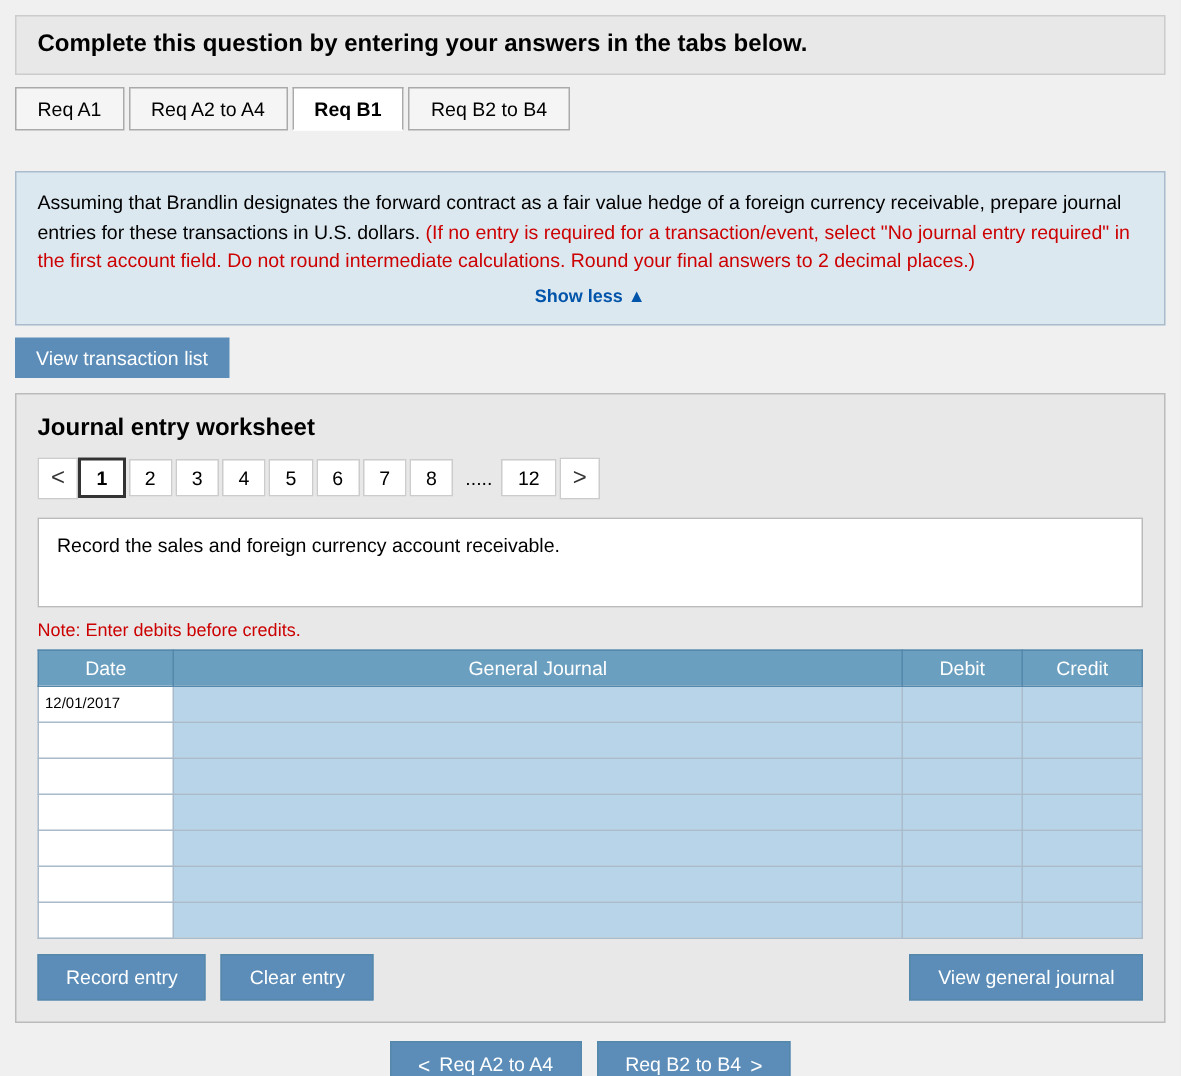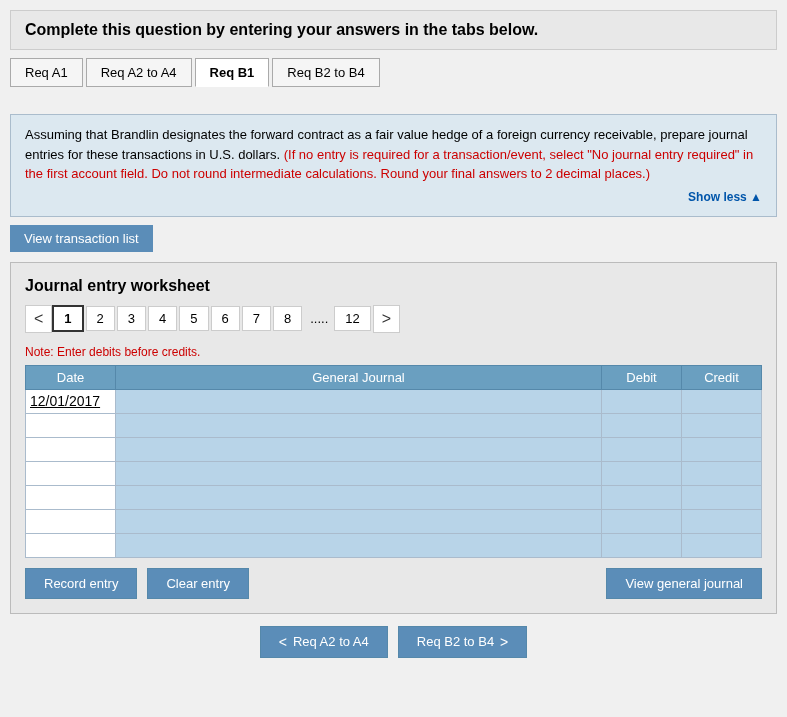--- a/index.html
+++ b/index.html
@@ -51,21 +51,21 @@
       padding: 10px 14px;
       font-size: 13px;
       line-height: 1.5;
       margin-bottom: 8px;
       margin-top: 27px;
     }
     .content-area .red-text {
       color: #cc0000;
     }
     .show-less {
-      text-align: right;
+      text-align: center;
       font-size: 12px;
       color: #0055aa;
       cursor: pointer;
       padding-top: 4px;
     }
     .show-less span { font-weight: bold; }
     .view-transaction-btn {
       display: inline-block;
       background: #5b8db8;
       color: #fff;
@@ -147,23 +147,22 @@
     .journal-table th.journal-col { }
     .journal-table th.debit-col { width: 80px; }
     .journal-table th.credit-col { width: 80px; }
     .journal-table td {
       border: 1px solid #aabbcc;
       height: 24px;
       padding: 0;
     }
     .journal-table td.date-cell {
       padding: 2px 4px;
-      font-size: 14px;
-      background: #fff;
-      text-decoration: underline;
+      font-size: 10px;
+      background: #fff;
     }
     .journal-table td.input-cell {
       background: #b8d4e8;
     }
     .journal-table td.input-cell input {
       width: 100%;
       height: 100%;
       border: none;
       background: transparent;
       padding: 2px 4px;
@@ -260,20 +259,23 @@
       <div class="page-num">4</div>
       <div class="page-num">5</div>
       <div class="page-num">6</div>
       <div class="page-num">7</div>
       <div class="page-num">8</div>
       <div class="page-dots">.....</div>
       <div class="page-num">12</div>
       <div class="page-arrow">&gt;</div>
     </div>
 
+    <div class="description-box">
+      <span>Record the sales and foreign currency account receivable.</span>
+    </div>
 
     <div class="note-text">Note: Enter debits before credits.</div>
 
     <table class="journal-table">
       <thead>
         <tr>
           <th class="date-col">Date</th>
           <th class="journal-col">General Journal</th>
           <th class="debit-col">Debit</th>
           <th class="credit-col">Credit</th>

